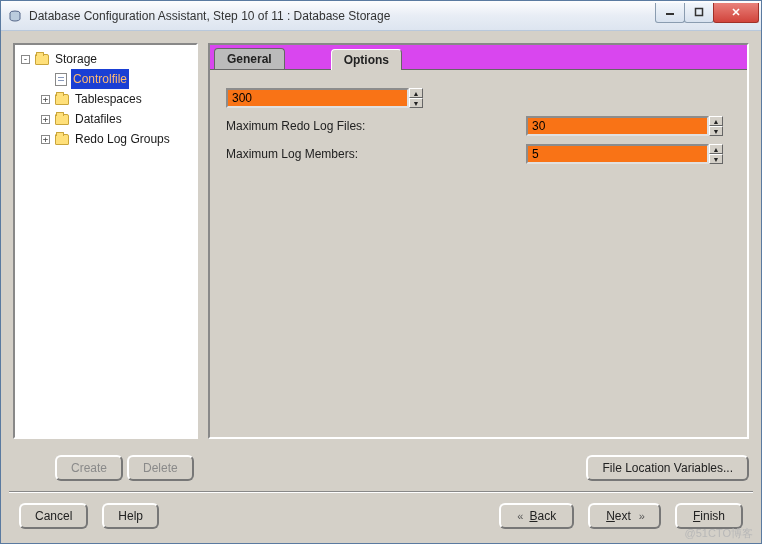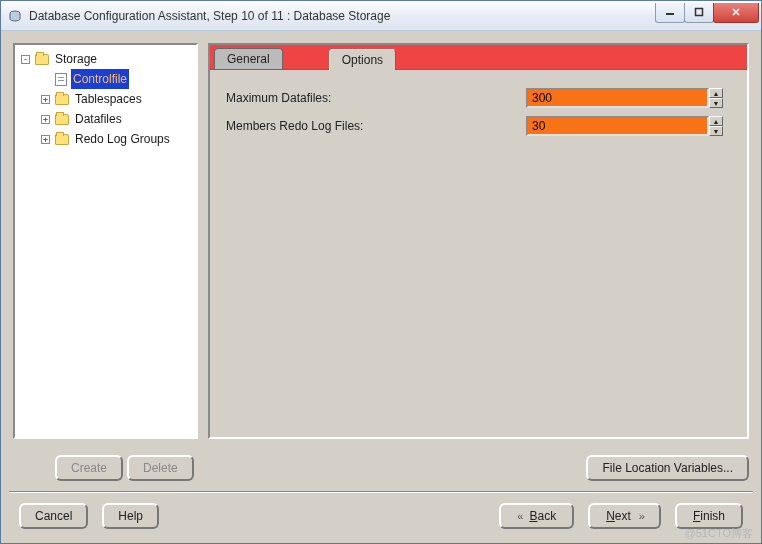--- a/index.html
+++ b/index.html
@@ -123,24 +123,25 @@
 .doc-icon::after {
   content: ""; position: absolute;
   left: 2px; top: 3px; width: 6px; height: 5px;
   background: repeating-linear-gradient(to bottom, #89b 0 1px, transparent 1px 3px);
 }
 .tree .label { padding: 0 2px; }
 .tree .selected .label { background: #1a3fd4; color: #fdba74; }
 
 .tab-strip {
   display: flex;
-  background: #ef4444;
+  background: #d946ef;
   padding: 3px 4px 0 4px;
   gap: 2px;
   border-bottom: 1px solid #666;
+  font-weight: bold;
 }
 .tab {
   padding: 3px 12px;
   background: #bbb;
   border: 1px solid #666;
   border-bottom: none;
   border-radius: 4px 4px 0 0;
   color: #222;
   cursor: default;
   font-size: 12px;
@@ -303,39 +304,48 @@
         </ul>
       </div>
 
       <div class="detail-panel">
         <div class="tab-strip">
           <div class="tab">General</div>
           <div class="tab active">Options</div>
         </div>
         <div class="tab-body">
           <div class="form-row">
-            <span class="fld-label">Maximum Datafiles:</span>
             <div class="spinner">
               <input value="300" style="">
               <div class="spin-btns">
                 <div class="spin-btn">▲</div>
                 <div class="spin-btn">▼</div>
               </div>
             </div>
           </div>
           <div class="form-row">
-            <span class="fld-label">Members Redo Log Files:</span>
+            <span class="fld-label">Maximum Redo Log Files:</span>
             <div class="spinner">
               <input value="30" style="">
               <div class="spin-btns">
                 <div class="spin-btn">▲</div>
                 <div class="spin-btn">▼</div>
               </div>
             </div>
           </div>
+          <div class="form-row">
+            <span class="fld-label">Maximum Log Members:</span>
+            <div class="spinner">
+              <input value="5" style="">
+              <div class="spin-btns">
+                <div class="spin-btn">▲</div>
+                <div class="spin-btn">▼</div>
+              </div>
+            </div>
+          </div>
         </div>
       </div>
     </div>
 
     <div class="mid-buttons">
       <div class="left">
         <div class="btn disabled">Create</div>
         <div class="btn disabled">Delete</div>
       </div>
       <div class="btn">File Location Variables...</div>

